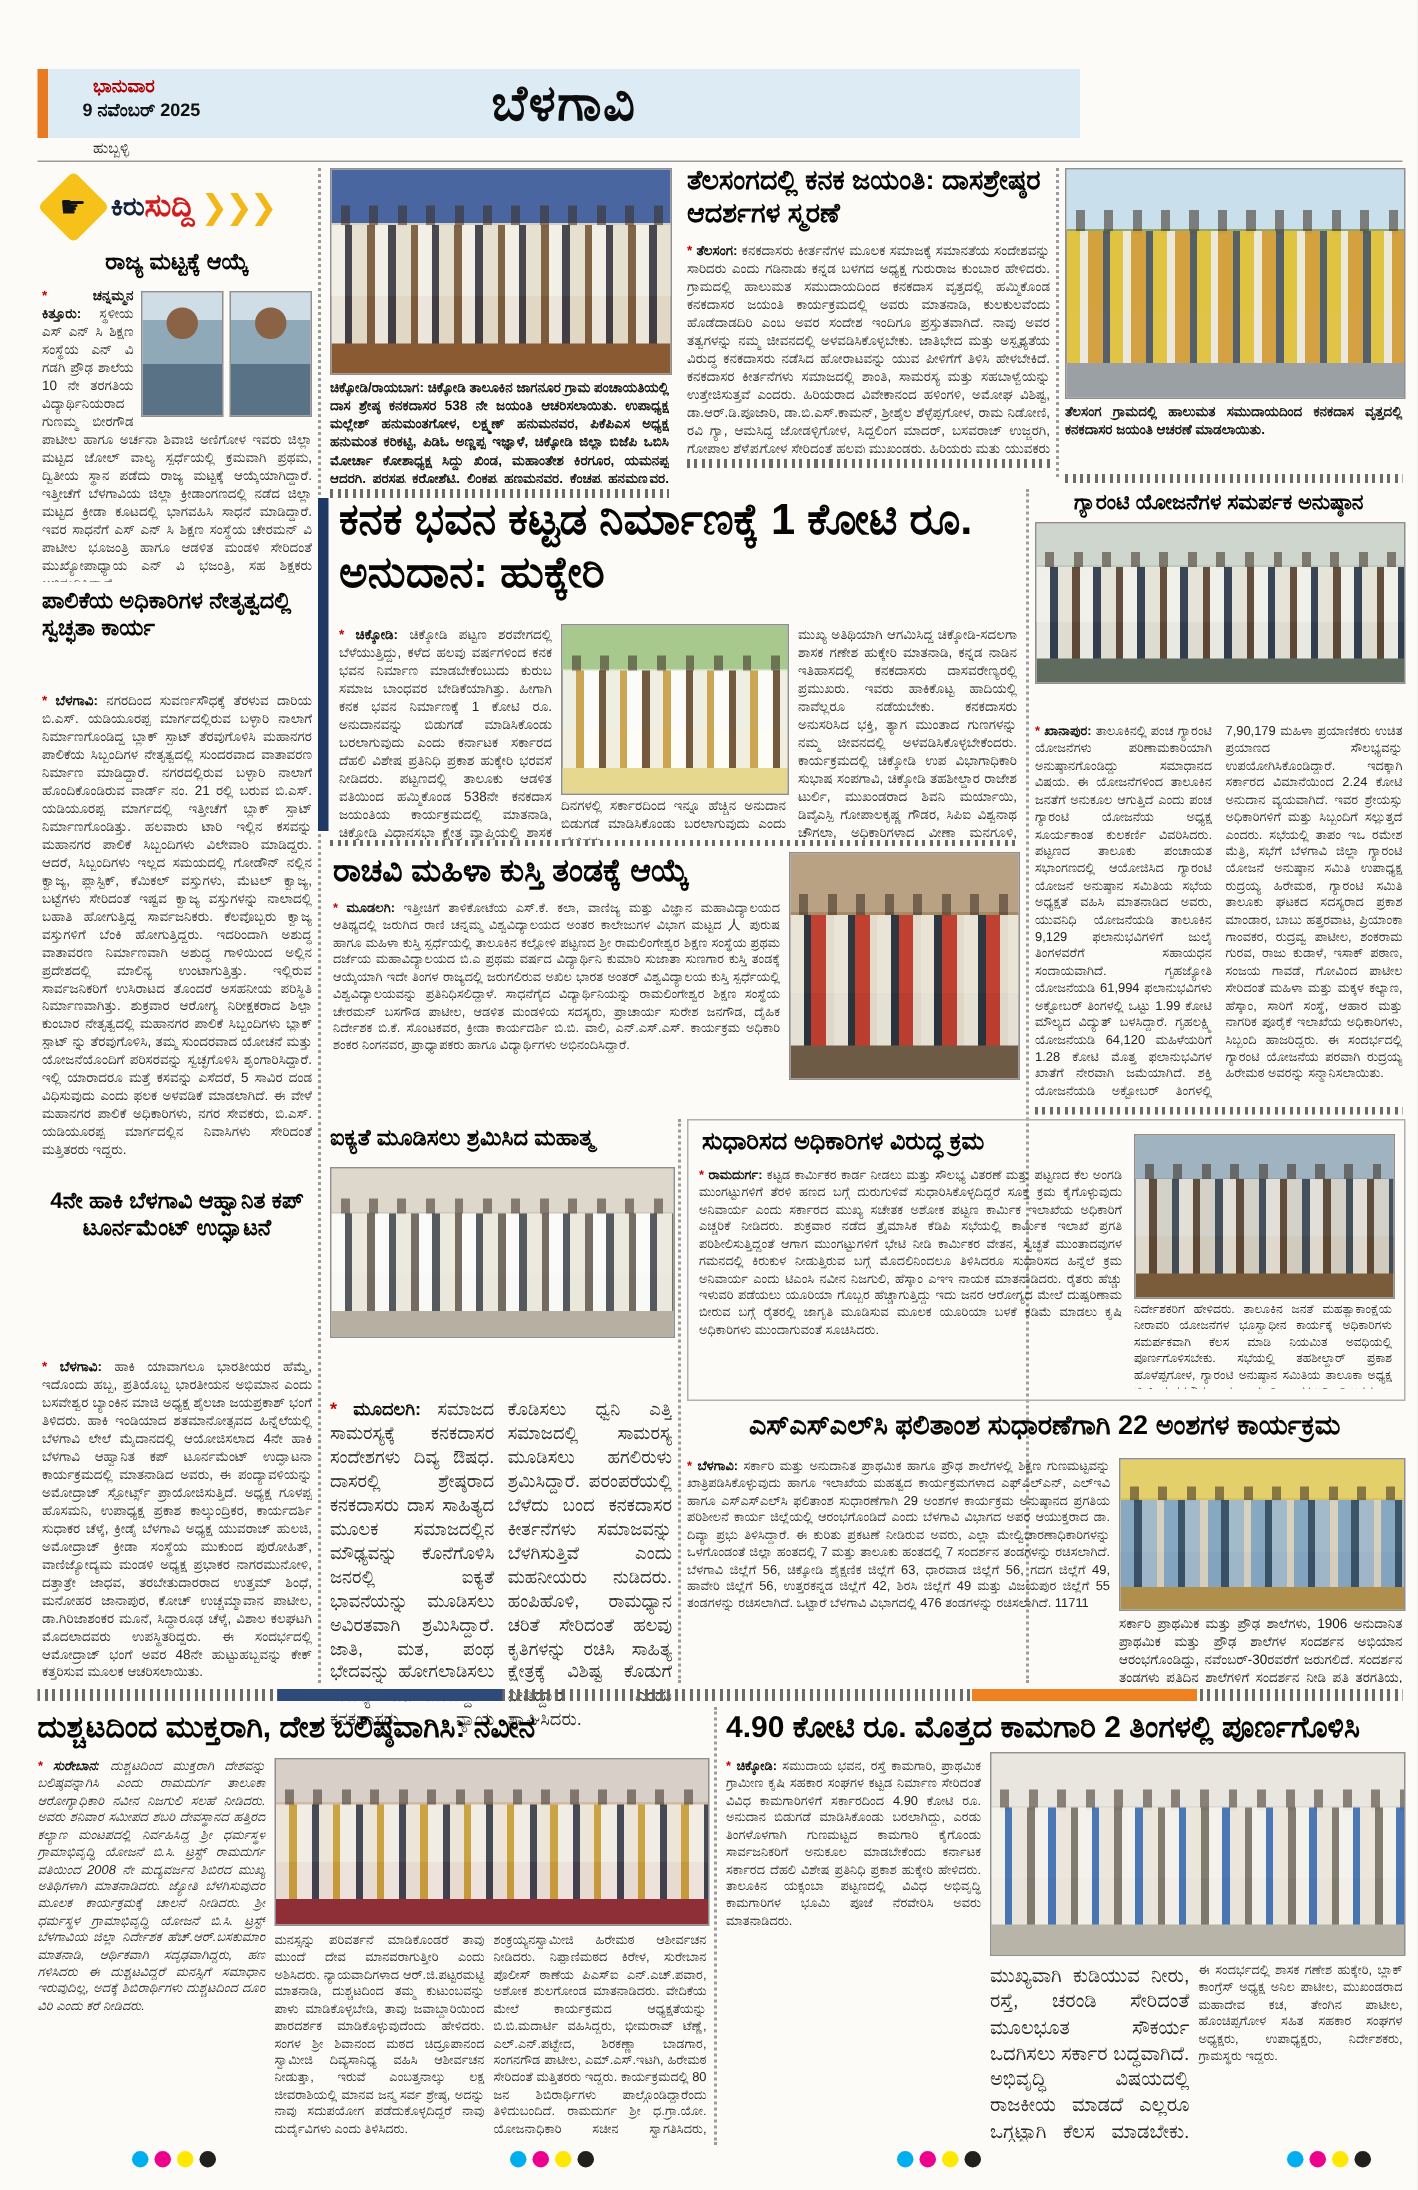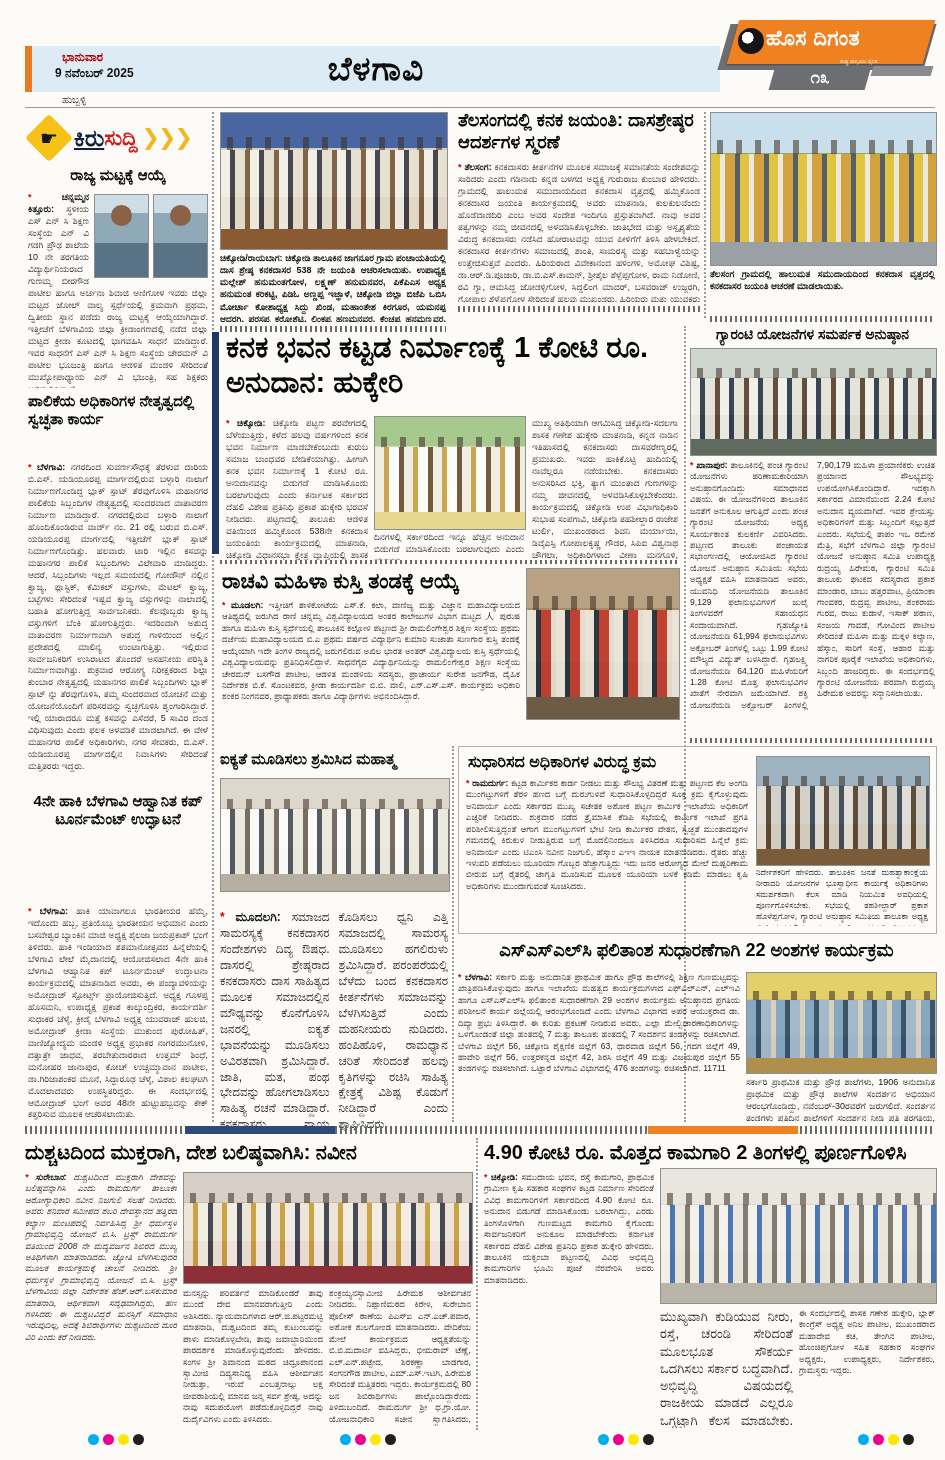--- a/index.html
+++ b/index.html
@@ -54,48 +54,38 @@
   .p10{--sky:#e9e6df;--wall:#dcd8cf;--ground:#b9b4a8;--f1:#f6f4ee;--f2:#3f6fb3;--f3:#ece8de;--f4:#7a7468;}
   .ph-girl{border:1px solid #8f8f8f;background:linear-gradient(180deg,#cfdde6 0 22%,#8fa9b8 22% 58%,#5a7286 58% 100%);}
   .ph-girl::after{content:"";position:absolute;left:30%;top:12%;width:40%;height:26%;border-radius:50%;background:#8a6246;}
   .girlwrap{float:right;width:114px;height:82px;margin:2px 0 3px 5px;display:flex;gap:4px;}
   .girlwrap .g{position:relative;flex:1;height:100%;}
   
   .kiru{left:28px;top:114px;width:180px;height:48px;display:flex;align-items:center;}
   .kiru-diamond{width:34px;height:34px;background:#f6c21a;transform:rotate(45deg);margin:0 8px 0 4px;
      display:flex;align-items:center;justify-content:center;border-radius:4px;}
   .kiru-hand{transform:rotate(-45deg);font-size:20px;color:#141414;}
-  .kiru-black{font-size:23px;font-weight:bold;color:#14213d;text-decoration:underline;}
+  .kiru-black{font-size:17px;font-weight:bold;color:#14213d;}
   .kiru-red{font-size:21px;font-weight:bold;color:#d01e1e;}
   .kiru-chev{font-size:22px;font-weight:bold;color:#f3b71a;letter-spacing:-2px;margin-left:4px;}
-  .two-col{column-count:2;column-gap:9px;}
+  .two-col{column-count:2;column-gap:9px;margin-top:22px;}
   .cmyk{display:flex;gap:4px;}
   .cmyk i{width:11px;height:11px;border-radius:50%;display:block;}
 </style>
 </head>
 <body>
 
 <div id="page">
 
   <div class="abs h-orangebar"></div>
   <div class="abs h-strip"></div>
   <div class="abs h-title">ಬೆಳಗಾವಿ</div>
   <div class="abs h-day">ಭಾನುವಾರ</div>
   <div class="abs h-date">9 ನವೆಂಬರ್ 2025</div>
   <div class="abs h-edition">ಹುಬ್ಬಳ್ಳಿ</div>
-  <div class="abs mast">
-    <div class="abs mast-gray1" style="left:6px;top:12px;"></div>
-    <div class="abs mast-orange" style="left:15px;top:8px;"></div>
-    <div class="abs mast-globe" style="left:20px;top:16px;"></div>
-    <div class="abs mast-name" style="left:48px;top:14px;">ಹೊಸ ದಿಗಂತ</div>
-    <div class="abs mast-tagline" style="left:122px;top:46px;">ರಾಷ್ಟ್ರ ಜಾಗೃತಿಯ ದೈನಿಕ</div>
-    <div class="abs mast-gray2" style="left:54px;top:54px;"></div>
-    <div class="abs mast-pagenum" style="left:54px;top:54px;">೧೩</div>
-    <div class="abs mast-gray3" style="left:154px;top:54px;"></div>
-  </div>
   <div class="abs h-rule"></div>
 
   <div class="abs kiru">
     <div class="kiru-diamond">
       <span class="kiru-hand">☛</span>
     </div>
     <span class="kiru-black">ಕಿರು</span>
     <span class="kiru-red">ಸುದ್ದಿ</span>
     <span class="kiru-chev">❯❯❯</span>
   </div>

